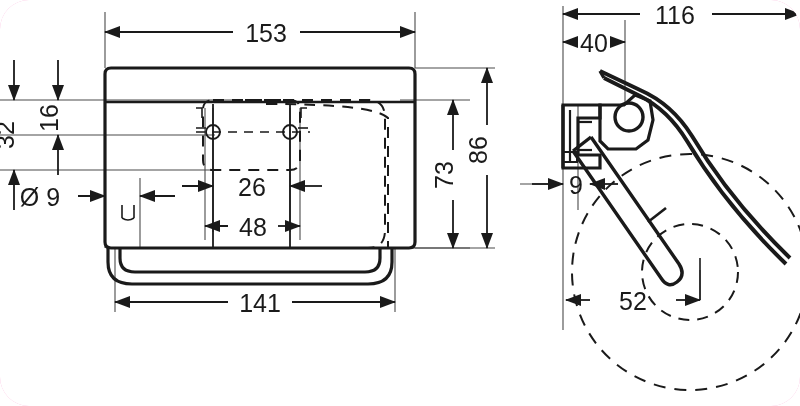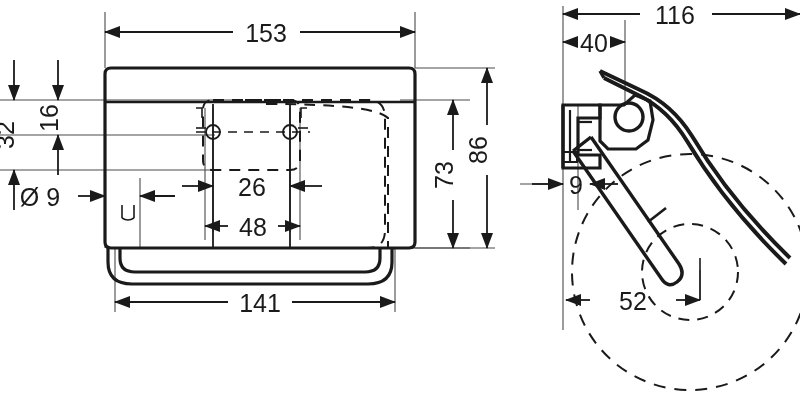--- a/index.html
+++ b/index.html
@@ -9,20 +9,21 @@
   }
   body {
     font-family: "Liberation Sans", sans-serif;
   }
   #drawing-root {
     position: relative;
     width: 800px;
     height: 406px;
     background: #f9a8d4;
     overflow: hidden;
+    border-radius: 29px;
   }
   svg#tech-drawing {
     display: block;
     width: 800px;
     height: 406px;
   }
   .dim-text {
     font-family: "Liberation Sans", sans-serif;
     font-size: 25px;
     fill: #1a1a1a;

